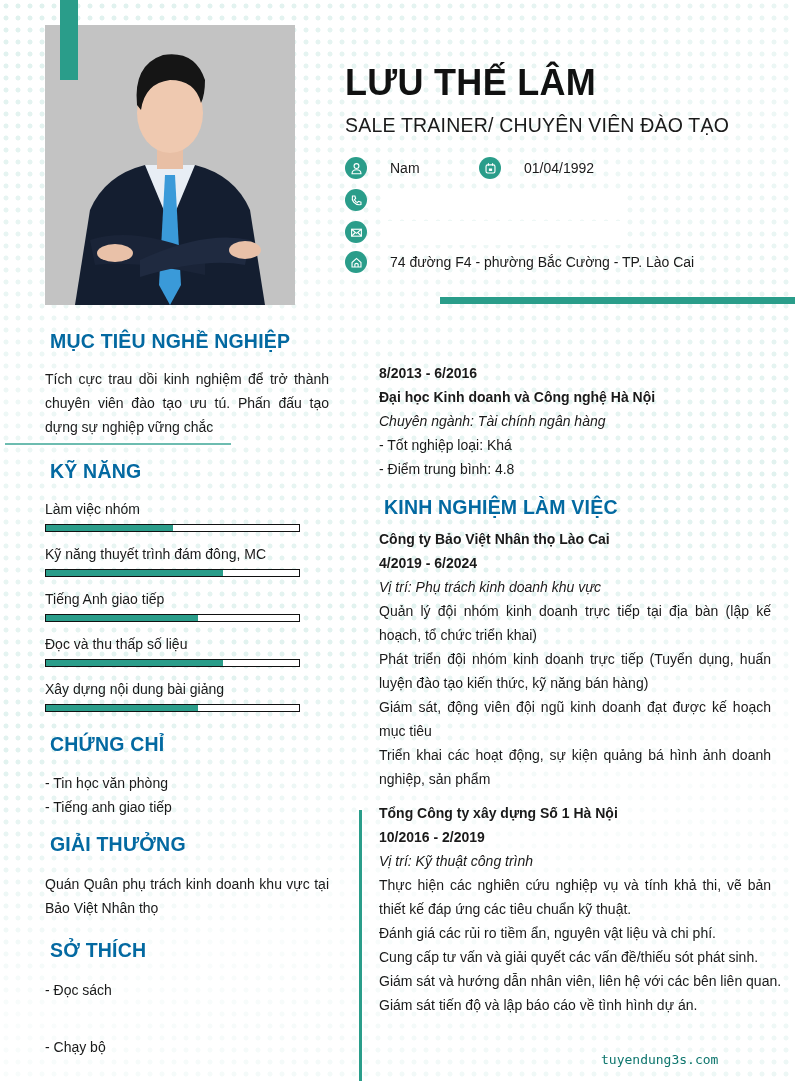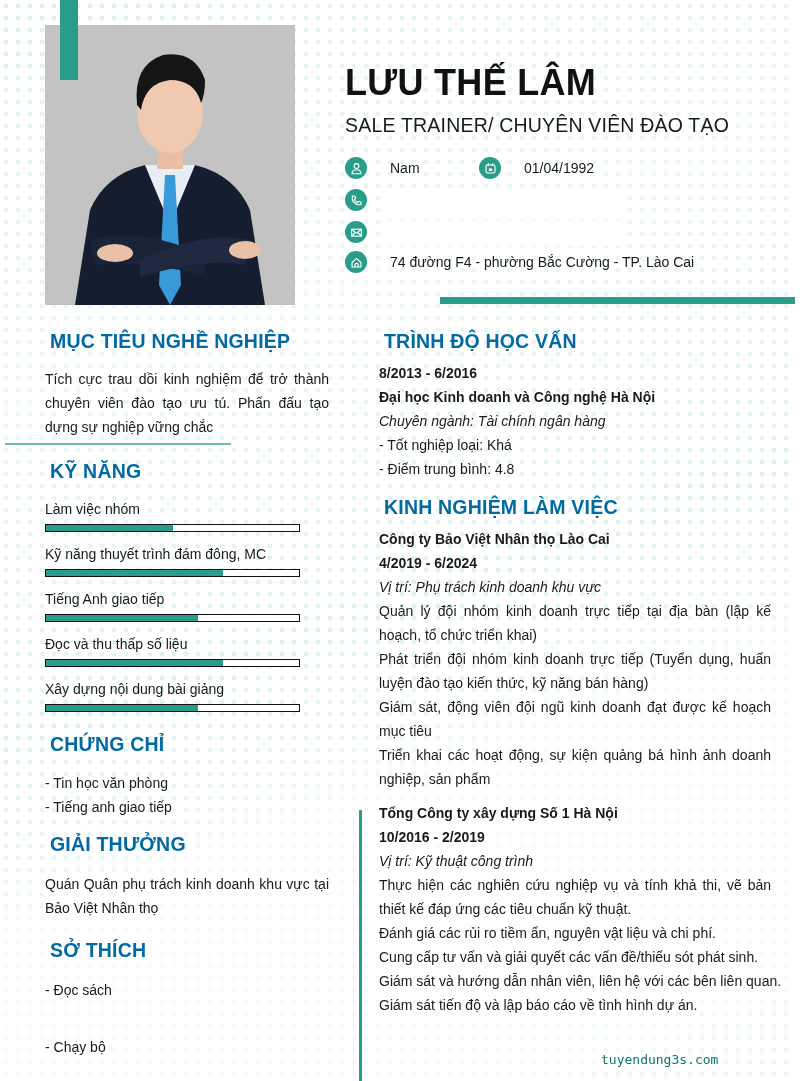--- a/index.html
+++ b/index.html
@@ -187,21 +187,20 @@
   <div class="h2" style="left:50px;top:533px;">GIẢI THƯỞNG</div>
   <div class="para" style="left:45px;top:572px;width:284px;">Quán Quân phụ trách kinh doanh khu vực tại Bảo Việt Nhân thọ</div>
 
   <div class="h2" style="left:50px;top:639px;">SỞ THÍCH</div>
   <div class="line" style="left:45px;top:678px;">- Đọc sách</div>
   <div class="line" style="left:45px;top:735px;">- Chạy bộ</div>
 </div>
 
 <div class="layer vline"></div>
 <div class="layer" style="left:0;top:300px;width:800px;height:781px;">
-  <div class="h2" style="left:384px;top:30px;">TRÌNH ĐỘ HỌC VẤN</div>
   <div class="line bold" style="left:379px;top:61px;">8/2013 - 6/2016</div>
   <div class="line ital" style="left:379px;top:109px;">Chuyên ngành: Tài chính ngân hàng</div>
   <div class="line bold" style="left:379px;top:85px;">Đại học Kinh doanh và Công nghệ Hà Nội</div>
   <div class="line" style="left:379px;top:133px;">- Tốt nghiệp loại: Khá</div>
   <div class="line" style="left:379px;top:157px;">- Điểm trung bình: 4.8</div>
 
   <div class="h2" style="left:384px;top:196px;">KINH NGHIỆM LÀM VIỆC</div>
 
   <div class="line bold" style="left:379px;top:227px;">Công ty Bảo Việt Nhân thọ Lào Cai</div>
   <div class="line bold" style="left:379px;top:251px;">4/2019 - 6/2024</div>

